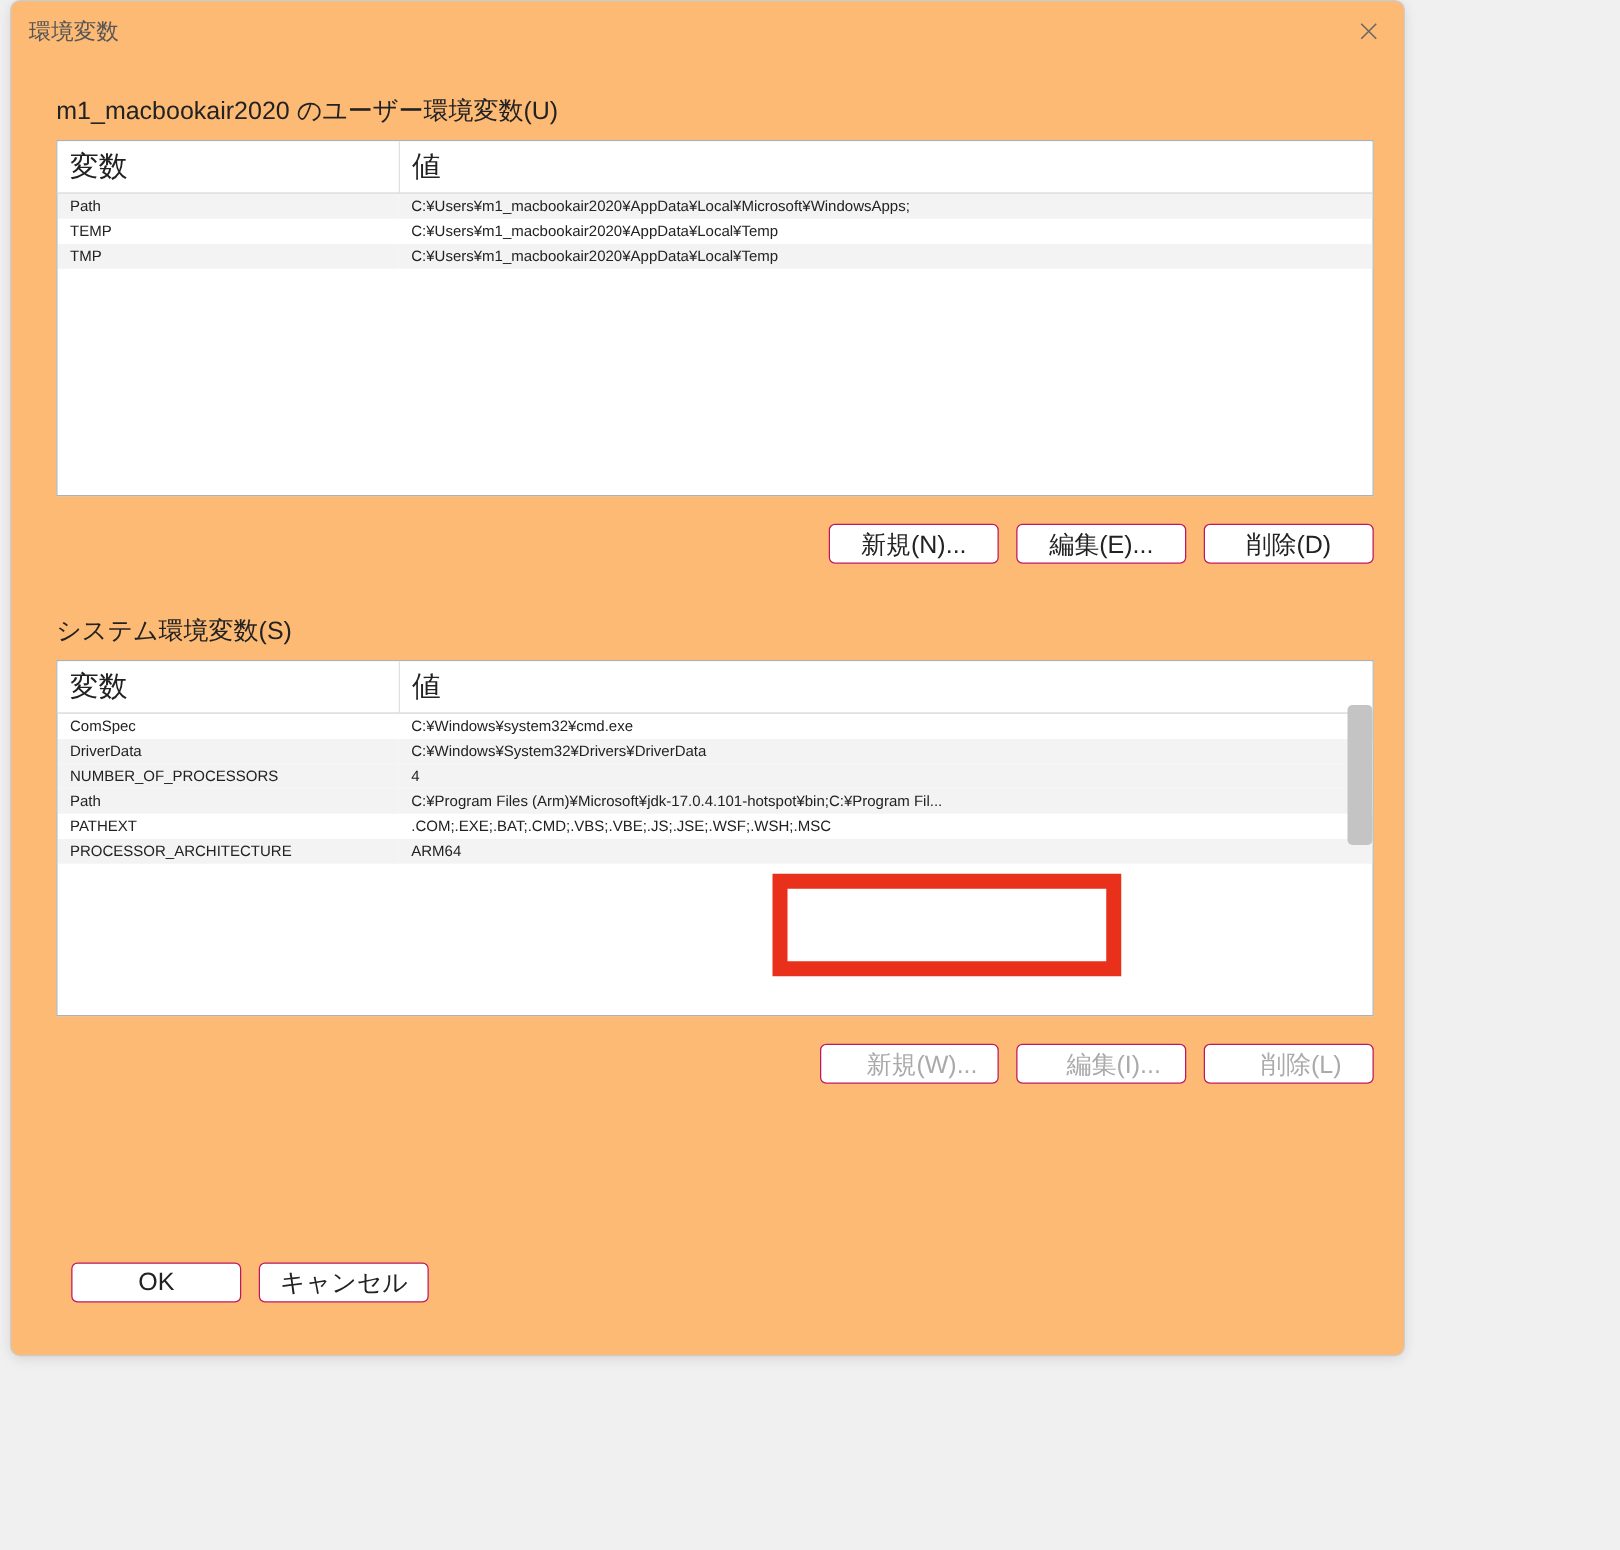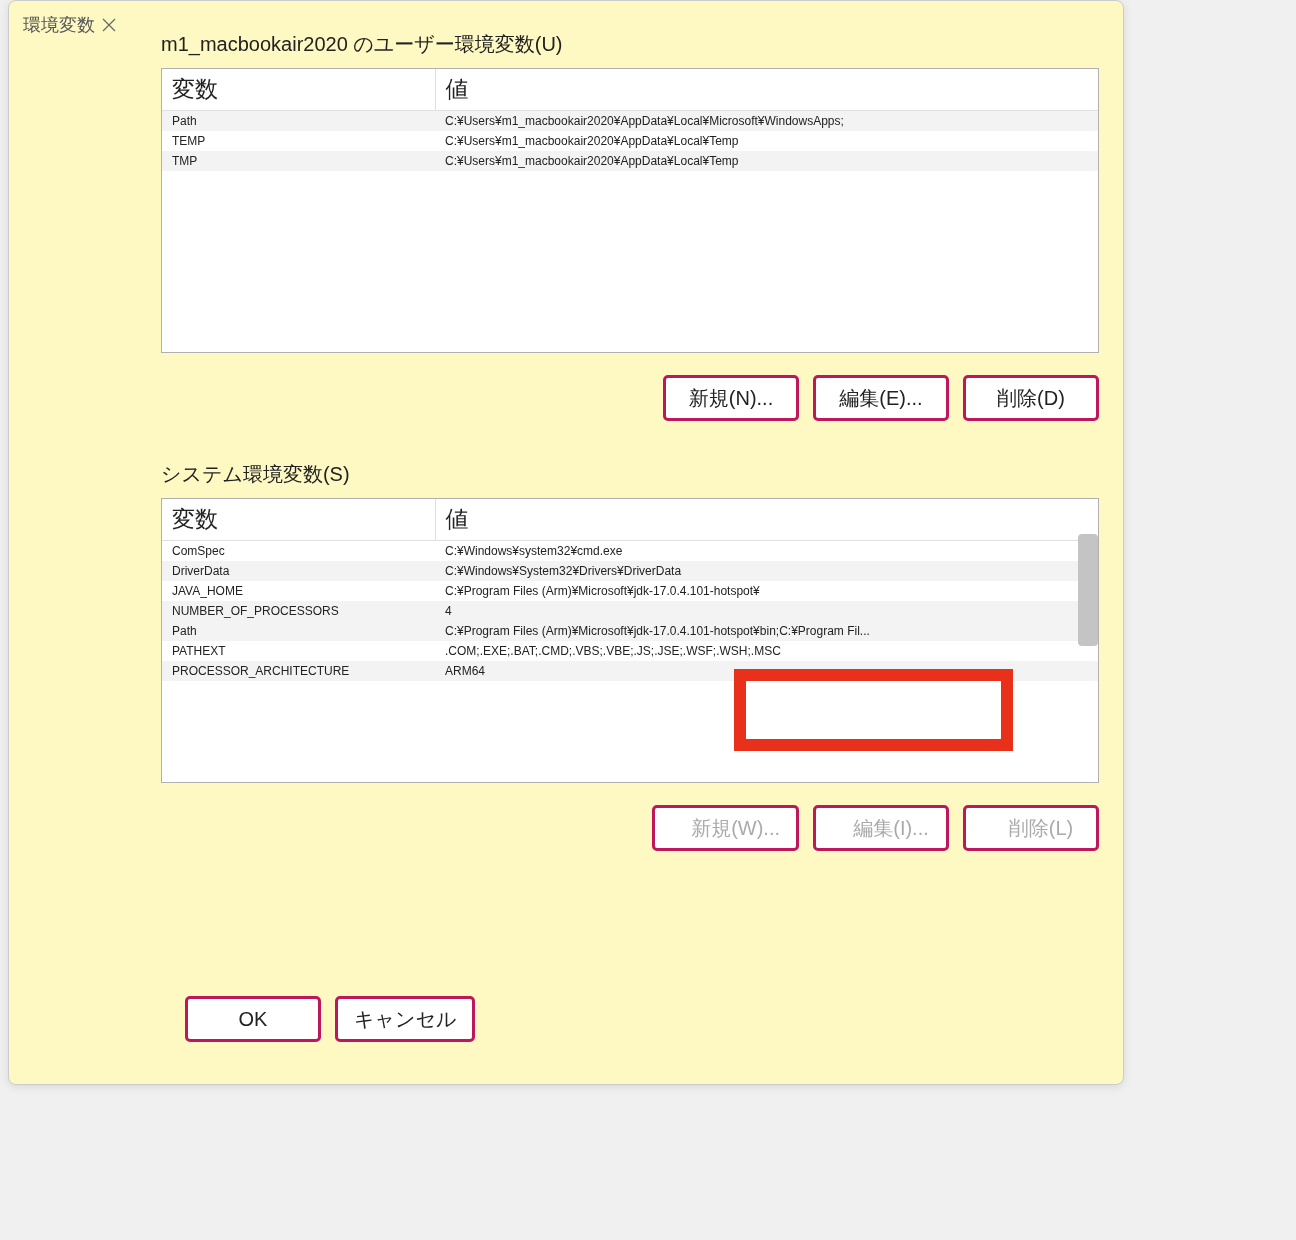--- a/index.html
+++ b/index.html
@@ -13,25 +13,25 @@
       width: 1296px;
       height: 1240px;
       position: relative;
     }
     .dialog {
       position: absolute;
       left: 8px;
       top: 0;
       width: 1116px;
       height: 1085px;
-      background: #fef9c3;
+      background: #fdba74;
       border: 1px solid #cccccc;
       border-radius: 8px;
       display: flex;
-      flex-direction: row;
+      flex-direction: column;
       box-shadow: 0 2px 10px rgba(0,0,0,0.1);
     }
     .titlebar {
       display: flex;
       justify-content: space-between;
       align-items: center;
       padding: 8px 14px 4px 14px;
       height: 44px;
     }
     .titlebar-title {
@@ -55,20 +55,21 @@
     }
     .content {
       flex: 1;
       padding: 30px 24px 18px 24px;
       display: flex;
       flex-direction: column;
     }
     .section {
       display: flex;
       flex-direction: column;
+      margin-left: 12px;
     }
     .section-label {
       font-size: 20px;
       color: #222;
       margin-bottom: 10px;
     }
     .table-container {
       border: 1px solid #b0b0b0;
       height: 285px;
       overflow: hidden;
@@ -110,22 +111,22 @@
       background: #f3f3f3;
     }
     .btn-row {
       display: flex;
       justify-content: flex-end;
       gap: 14px;
       margin-top: 22px;
     }
     .btn {
       min-width: 136px;
-      height: 46px;
-      border: 3px solid #be185d;
+      height: 32px;
+      border: 1px solid #be185d;
       border-radius: 5px;
       background: #ffffff;
       font-size: 20px;
       color: #222;
       cursor: pointer;
       padding: 0 16px;
       font-family: inherit;
     }
     .btn:disabled {
       color: #aaa;
@@ -238,24 +239,20 @@
             </thead>
             <tbody>
               <tr>
                 <td>ComSpec</td>
                 <td>C:¥Windows¥system32¥cmd.exe</td>
               </tr>
               <tr class="row-alt">
                 <td>DriverData</td>
                 <td>C:¥Windows¥System32¥Drivers¥DriverData</td>
               </tr>
-              <tr>
-                <td>JAVA_HOME</td>
-                <td>C:¥Program Files (Arm)¥Microsoft¥jdk-17.0.4.101-hotspot¥</td>
-              </tr>
               <tr class="row-alt">
                 <td>NUMBER_OF_PROCESSORS</td>
                 <td>4</td>
               </tr>
               <tr class="row-alt">
                 <td>Path</td>
                 <td>C:¥Program Files (Arm)¥Microsoft¥jdk-17.0.4.101-hotspot¥bin;C:¥Program Fil...</td>
               </tr>
               <tr>
                 <td>PATHEXT</td>

